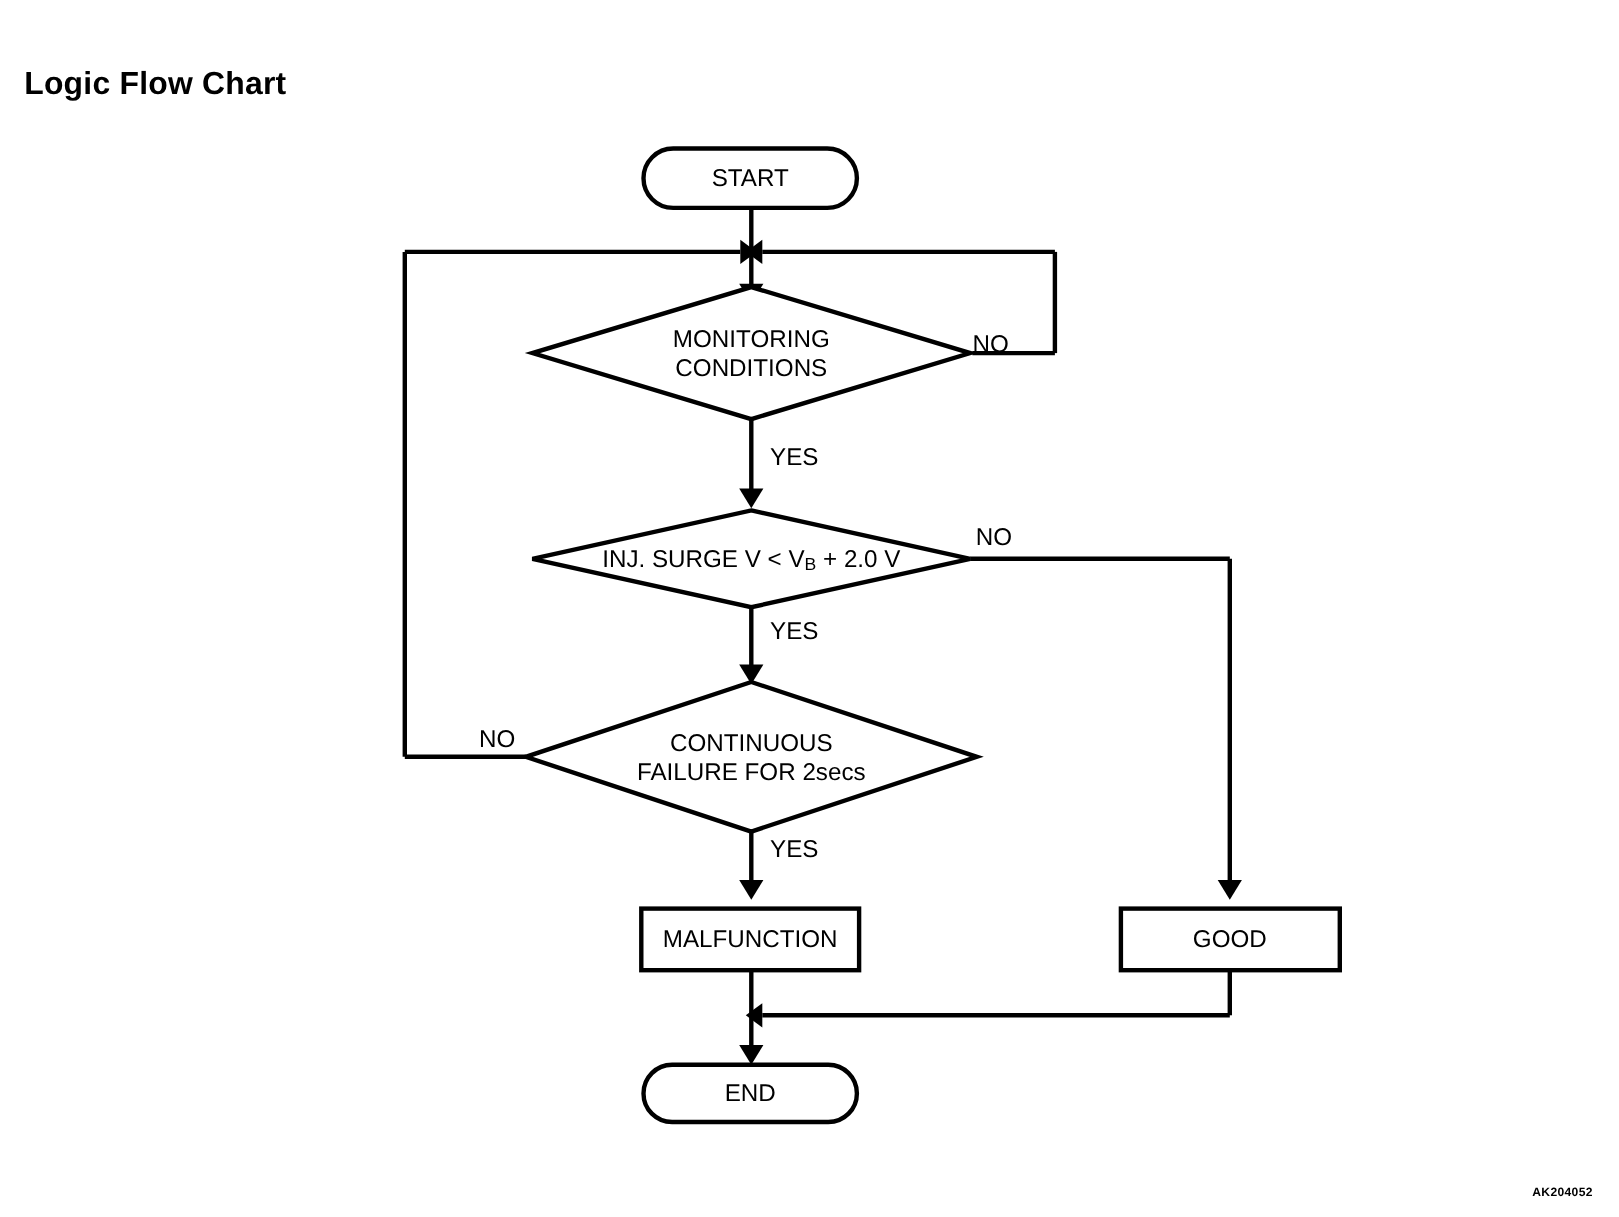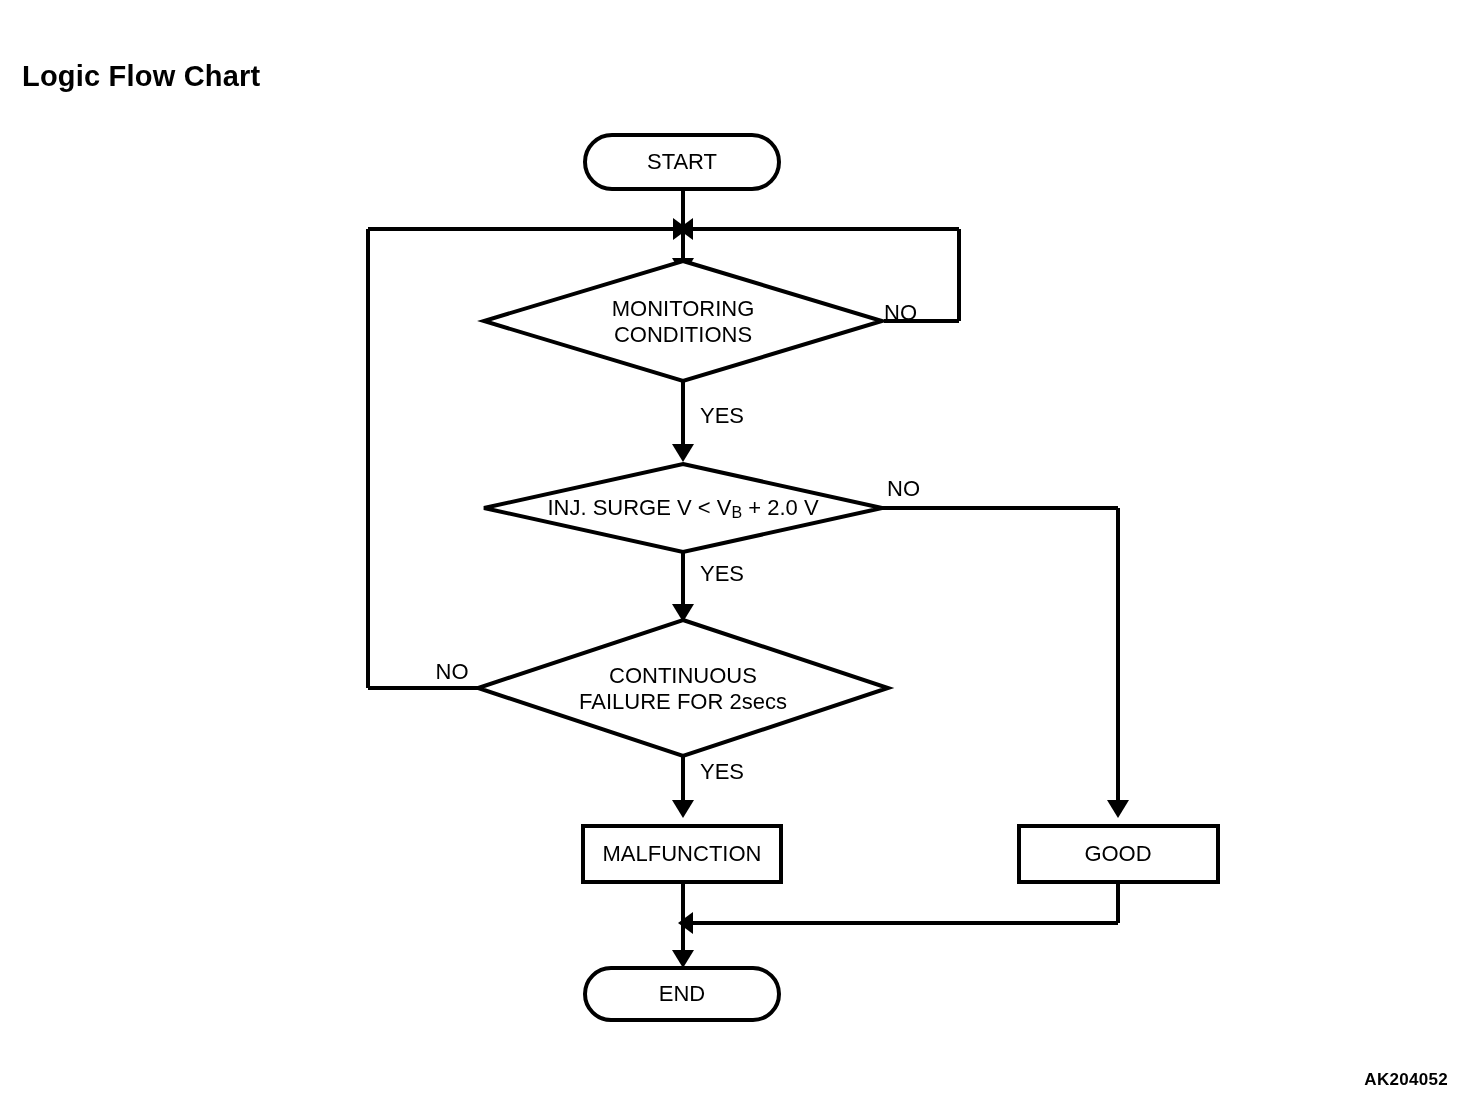--- a/index.html
+++ b/index.html
@@ -23,21 +23,21 @@
     font-size: 29px;
     font-weight: bold;
     letter-spacing: 0.2px;
     white-space: nowrap;
     margin-top: 40px;
   }
   #ref-code {
     position: absolute;
     right: 24px;
     bottom: 16px;
-    font-size: 17px;
+    font-size: 11px;
     font-weight: bold;
     letter-spacing: 0.3px;
     white-space: nowrap;
   }
   #flow-svg {
     position: absolute;
     left: 0;
     top: 0;
     width: 1472px;
     height: 1106px;

